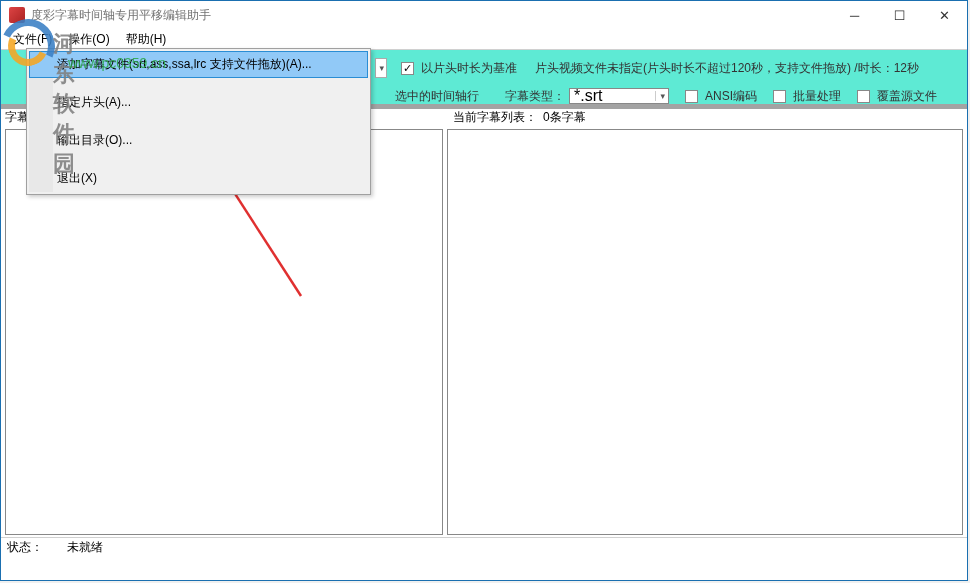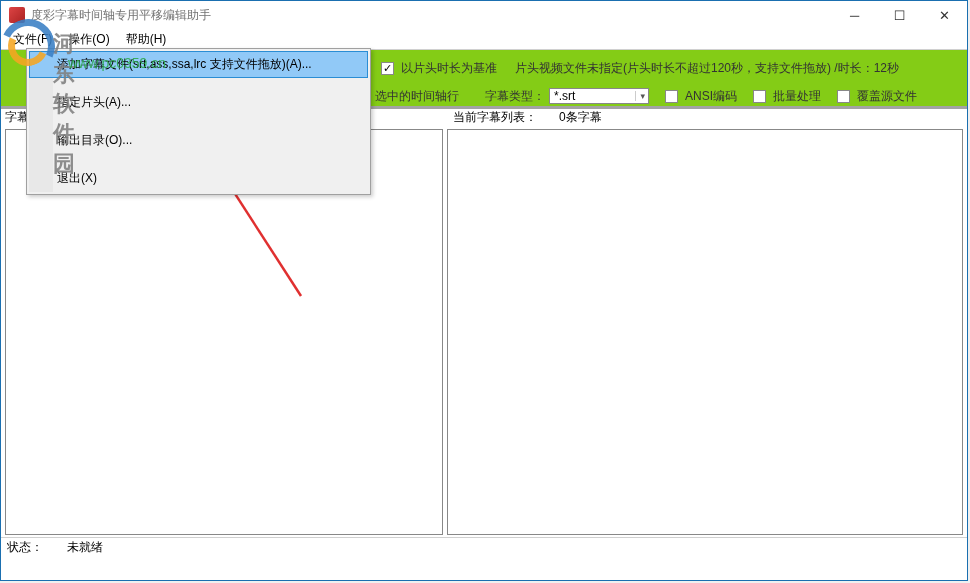--- a/index.html
+++ b/index.html
@@ -86,23 +86,23 @@
     .dropdown-left-bar {
       position: absolute;
       left: 2px; top: 2px; bottom: 2px;
       width: 24px;
       background: #e8e8e8;
       z-index: -1;
     }
     .toolbar {
       height: 60px;
       border-top: 1px solid #d0d0d0;
-      border-bottom: 3px solid #a3a3a3;
-      background: #84cc16;
-      padding: 4px 4px;
+      border-bottom: 5px solid #a3a3a3;
+      background: #5eead4;
+      padding: 4px 24px;
       position: relative;
     }
     .toolbar-row {
       display: flex;
       align-items: center;
       height: 28px;
       gap: 4px;
     }
     .tb-combo {
       width: 12px; height: 20px;
@@ -128,21 +128,21 @@
       line-height: 11px;
       color: #000;
       text-align: center;
     }
     .tb-label { font-size: 12px; color: #333; white-space: nowrap; }
     .tb-select {
       height: 16px;
       border: 1px solid #888;
       background: #fff;
       padding: 0 18px 0 4px;
-      font-size: 12px;
+      font-size: 16px;
       position: relative;
       display: inline-flex;
       align-items: center;
       min-width: 100px;
     }
     .tb-select::after {
       content: "▾";
       position: absolute;
       right: 3px;
       font-size: 9px;
@@ -150,21 +150,21 @@
       border-left: 1px solid #ccc;
       padding-left: 4px;
     }
     .content-header {
       display: flex;
       height: 18px;
       font-size: 12px;
       padding: 0 4px;
     }
     .ch-left { width: 440px; display: flex; gap: 14px; }
-    .ch-right { flex: 1; display: flex; gap: 22px; padding-left: 8px; }
+    .ch-right { flex: 1; display: flex; gap: 6px; padding-left: 8px; }
     .content-area {
       display: flex;
       height: 410px;
     }
     .panel {
       border: 1px solid #888;
       background: #fff;
       margin: 2px 4px;
     }
     .panel-left { width: 438px; }

